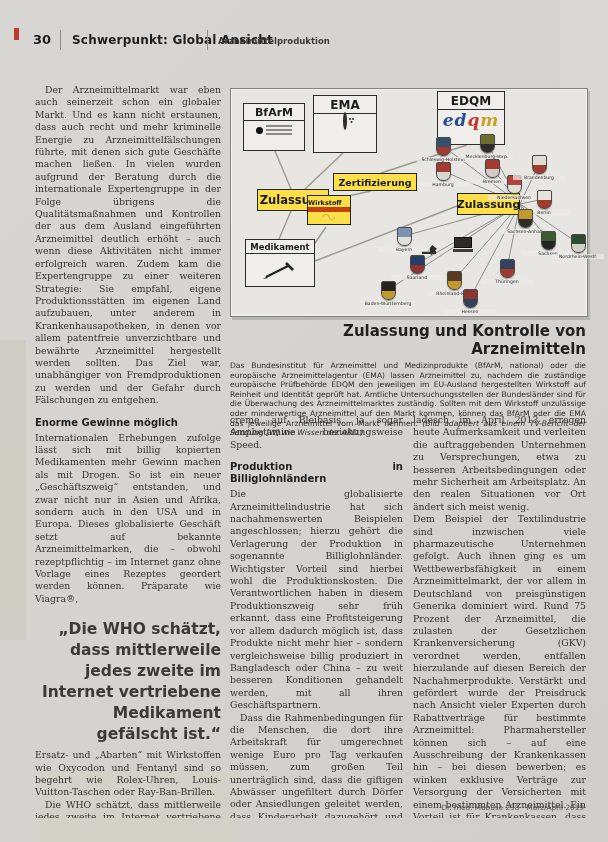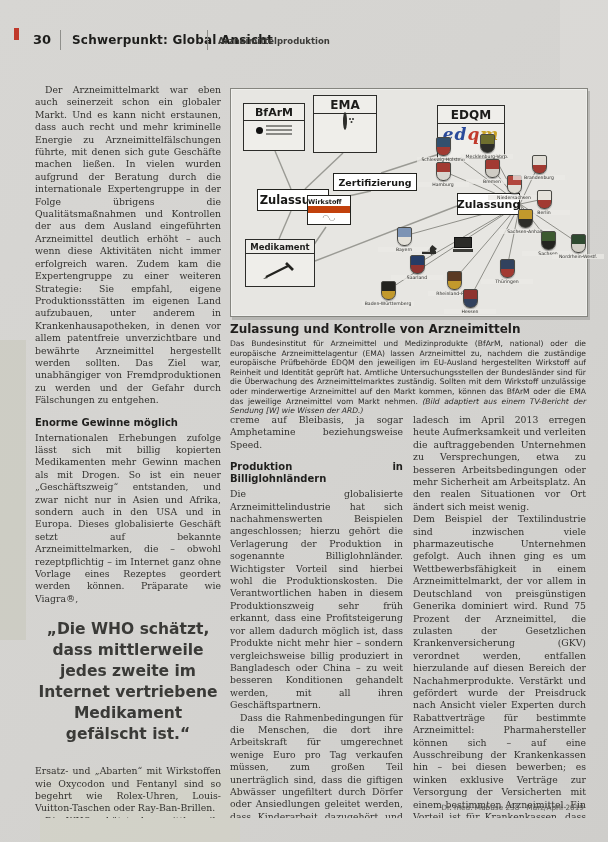--- a/index.html
+++ b/index.html
@@ -26,21 +26,21 @@
   .col{position:absolute;color:#33322f;font-size:9.3px;line-height:12.4px;text-align:justify;overflow:hidden;}
   .col p{margin:0 0 0 0;}
   .col p.indent{text-indent:10px;}
   .subhead{font-family:"DejaVu Sans",sans-serif;font-weight:bold;font-size:10px;color:#1f1f1d;margin:10px 0 3px 0;line-height:12px;}
   #col1{left:35px;top:84px;width:186px;height:734px;}
   #col2{left:230px;top:414px;width:173px;height:404px;}
   #col3{left:413px;top:414px;width:173px;height:404px;}
   .pullquote{
     font-family:"DejaVu Sans",sans-serif;font-weight:bold;
     font-size:15.5px;line-height:21px;color:#3a3a37;
-    margin:14px 0 20px 0;text-align:center;text-indent:0;
+    margin:14px 0 4px 0;text-align:right;text-indent:0;
   }
   
   #figure-panel{
     position:absolute;left:230px;top:88px;width:356px;height:227px;
     background:#e7e6e2;border:1px solid #85857f;
     box-shadow:inset 0 0 0 1px rgba(255,255,255,.35), 2px 3px 0 rgba(90,90,86,.25);
   }
   #diagram-svg{position:absolute;left:0;top:0;width:356px;height:227px;}
   .node-box{
     position:absolute;background:#efeeea;border:1.4px solid #2c2c29;
@@ -52,41 +52,41 @@
   .dot-logo{width:7px;height:7px;background:#111;border-radius:50%;}
   .logo-lines{display:flex;flex-direction:column;gap:2px;}
   .logo-lines i{display:block;width:26px;height:2px;background:#8a8a86;}
   .ema-circle{width:14px;height:14px;border:2px solid #2d2d2a;border-radius:50%;margin:5px auto 0 auto;position:relative;}
   .ema-circle::after{content:"";position:absolute;left:4px;top:4px;width:2px;height:2px;background:#2d2d2a;border-radius:50%;box-shadow:3px 0 0 #2d2d2a,1.5px 3px 0 #2d2d2a;}
   .ema-underline{width:40px;height:2px;background:#9a9a95;margin:4px auto 0 auto;}
   .edqm-script{font-family:"DejaVu Serif",serif;font-style:italic;font-weight:bold;font-size:17px;letter-spacing:1px;margin-top:3px;color:#2a4a9a;}
   .edqm-script .q{color:#c0392b;}
   .edqm-script .m{color:#c9a227;}
   .plain-label-box{
-    position:absolute;background:#ffffff;border:1.6px solid #23231f;
+    position:absolute;background:#fde047;border:1.6px solid #23231f;
     font-family:"DejaVu Sans",sans-serif;font-weight:bold;color:#181816;
     display:flex;align-items:center;justify-content:center;box-sizing:border-box;
   }
   #medikament-box .node-title{font-size:8.5px;}
   .pipette{position:absolute;left:16px;top:22px;width:34px;height:18px;}
   
   .shield{position:absolute;width:15px;height:19px;border:1px solid #4a4a46;
     border-radius:2px 2px 7px 7px;box-sizing:border-box;box-shadow:0 1px 1px rgba(0,0,0,.3);}
   .shield-label{position:absolute;width:52px;text-align:center;
     font-family:"DejaVu Sans",sans-serif;font-size:4.6px;line-height:5px;color:#2e2e2b;
     background:rgba(235,234,229,.75);}
   .laptop{position:absolute;width:20px;height:13px;}
   .laptop .screen{width:16px;height:9px;background:#2b2b28;border:1px solid #111;margin:0 auto;}
   .laptop .base{width:20px;height:3px;background:#3c3c38;margin-top:1px;}
   .gavel{position:absolute;width:16px;height:16px;}
   .gavel i{position:absolute;left:1px;top:6px;width:14px;height:3px;background:#2d2d2a;display:block;}
   .gavel i.head{left:8px;top:1px;width:6px;height:8px;transform:rotate(40deg);}
   
   #caption{position:absolute;left:230px;top:322px;width:356px;font-family:"DejaVu Sans",sans-serif;color:#201f1d;}
-  #caption .cap-title{font-weight:bold;font-size:12px;margin-bottom:3px;}
+  #caption .cap-title{font-weight:bold;font-size:15px;margin-bottom:3px;text-align:right;}
   #caption .cap-body{font-size:7.6px;line-height:9.6px;text-align:justify;color:#2b2a28;}
   #caption .cap-note{font-style:italic;}
   
   #footer{position:absolute;right:24px;top:803px;font-family:"DejaVu Sans",sans-serif;font-size:7.3px;color:#55544f;}
 </style>
 </head>
 <body>
 
 <div id="page">
 
@@ -154,35 +154,35 @@
           </span>
       </span>
     </div>
 
     <div class="node-box" id="ema-box" style="left:82px;top:6px;width:64px;height:58px;font-size:12px;text-align:center;">
       <span class="node-title">EMA</span>
       <span class="ema-circle"></span>
       <span class="ema-underline"></span>
     </div>
 
-    <div class="node-box" id="edqm-box" style="left:206px;top:16px;width:68px;height:54px;font-size:12px;">
+    <div class="node-box" id="edqm-box" style="left:206px;top:2px;width:68px;height:54px;font-size:12px;">
       <span class="node-title">EDQM</span>
       <span class="edqm-script"><span>e</span><span>d</span><span class="q">q</span><span class="m">m</span></span>
     </div>
 
     <div class="plain-label-box" style="left:26px;top:100px;width:72px;height:22px;font-size:11.5px;">
       <span>Zulassung</span>
     </div>
 
     <div class="plain-label-box" style="left:102px;top:84px;width:84px;height:18px;font-size:9.5px;">
       <span>Zertifizierung</span>
     </div>
 
     <div class="plain-label-box" style="left:76px;top:106px;width:44px;height:30px;font-size:6.5px;flex-direction:column;border-width:1px;">
-      <span style="border-bottom:7px solid #c2410c;width:100%;">Wirkstoff</span>
+      <span style="border-bottom:5px solid #c2410c;width:100%;">Wirkstoff</span>
       <span style="color:#7a7872;font-size:8px;">◠◡</span>
     </div>
 
     <div class="plain-label-box" style="left:226px;top:104px;width:63px;height:22px;font-size:11px;">
       <span>Zulassung</span>
     </div>
 
     <div class="node-box" id="medikament-box" style="left:14px;top:150px;width:70px;height:48px;">
       <span class="node-title">Medikament</span>
       <svg class="pipette" viewBox="0 0 34 18">

